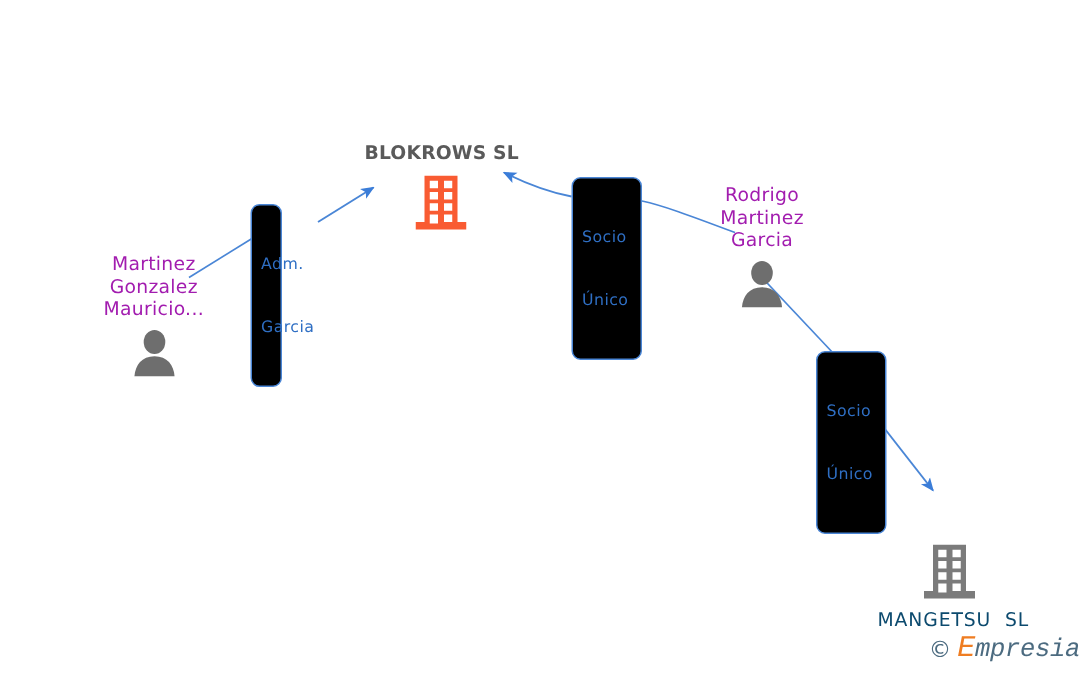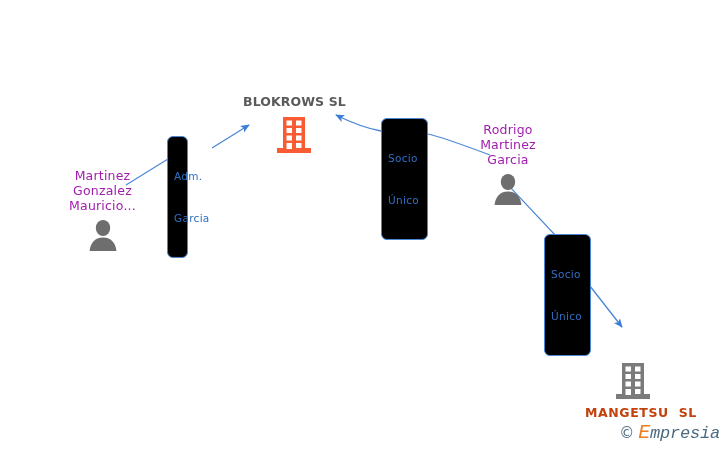--- a/index.html
+++ b/index.html
@@ -39,22 +39,22 @@
     white-space: pre;
     letter-spacing: 0.2px;
   }
   .node-label.company-title {
     color: #5a5a5a;
     font-weight: bold;
     font-size: 12.5px;
     letter-spacing: 0.1px;
   }
   .node-label.company-sub {
-    color: #c2410c;
-    font-weight: bold;
+    color: #0c4a6e;
+    font-weight: normal;
     letter-spacing: 0.6px;
   }
 
   .icon-building, .icon-person {
     position: absolute;
   }
   .icon-building svg, .icon-person svg {
     display: block;
   }
 

